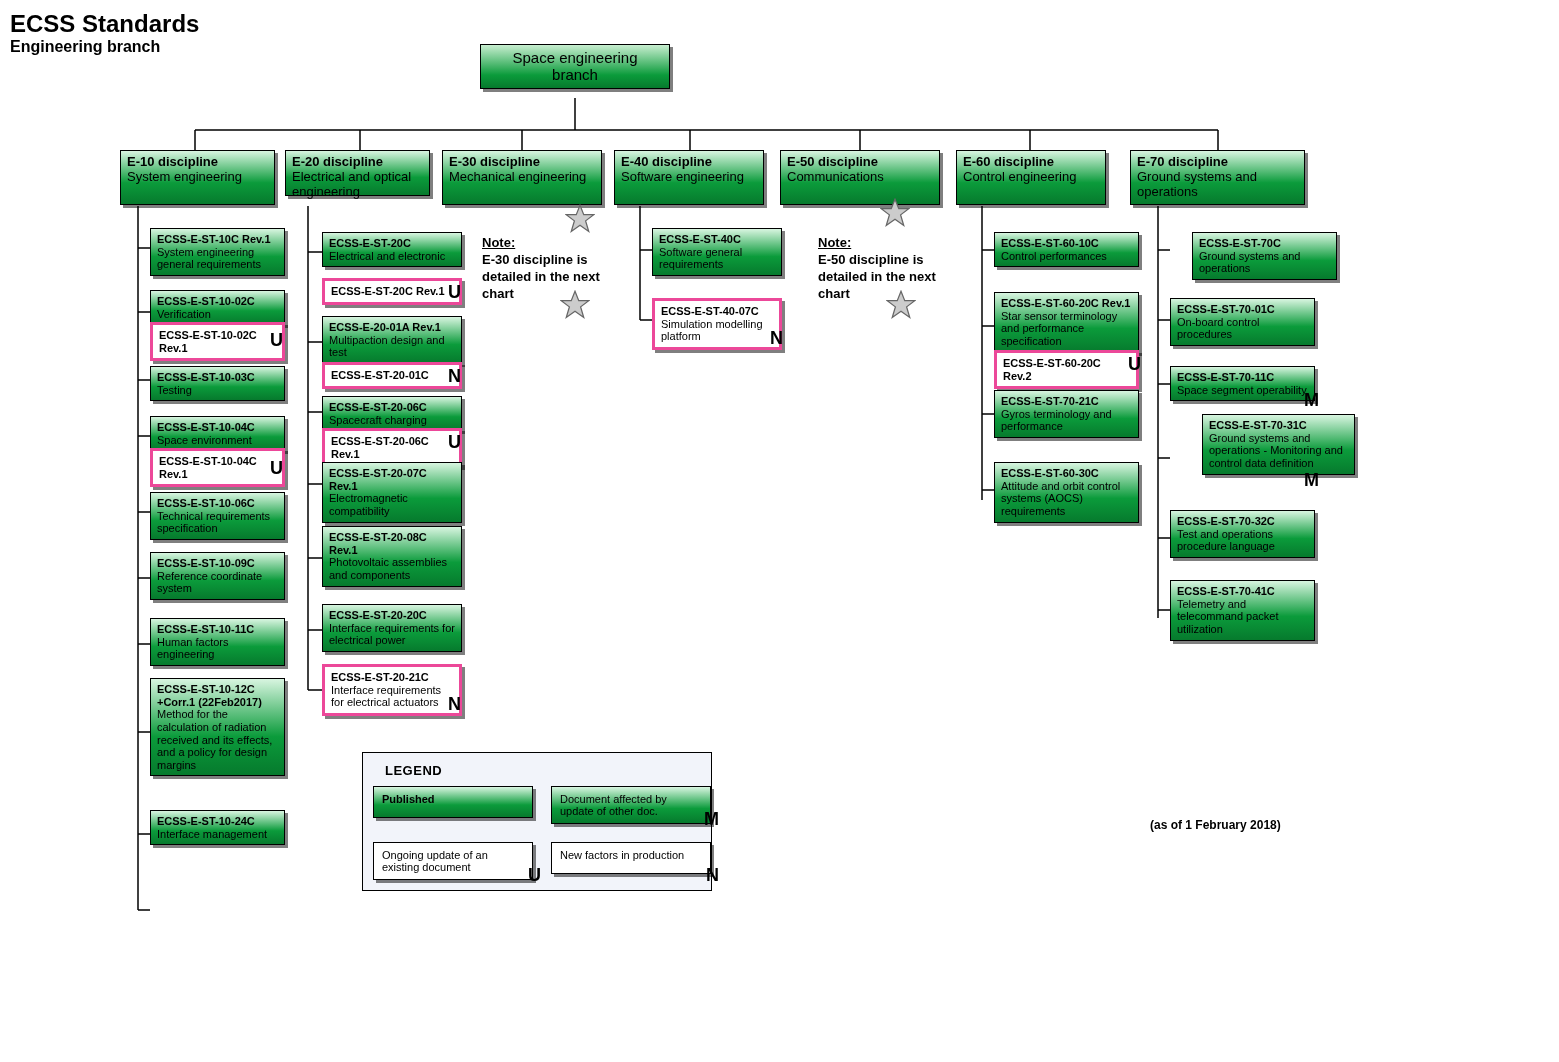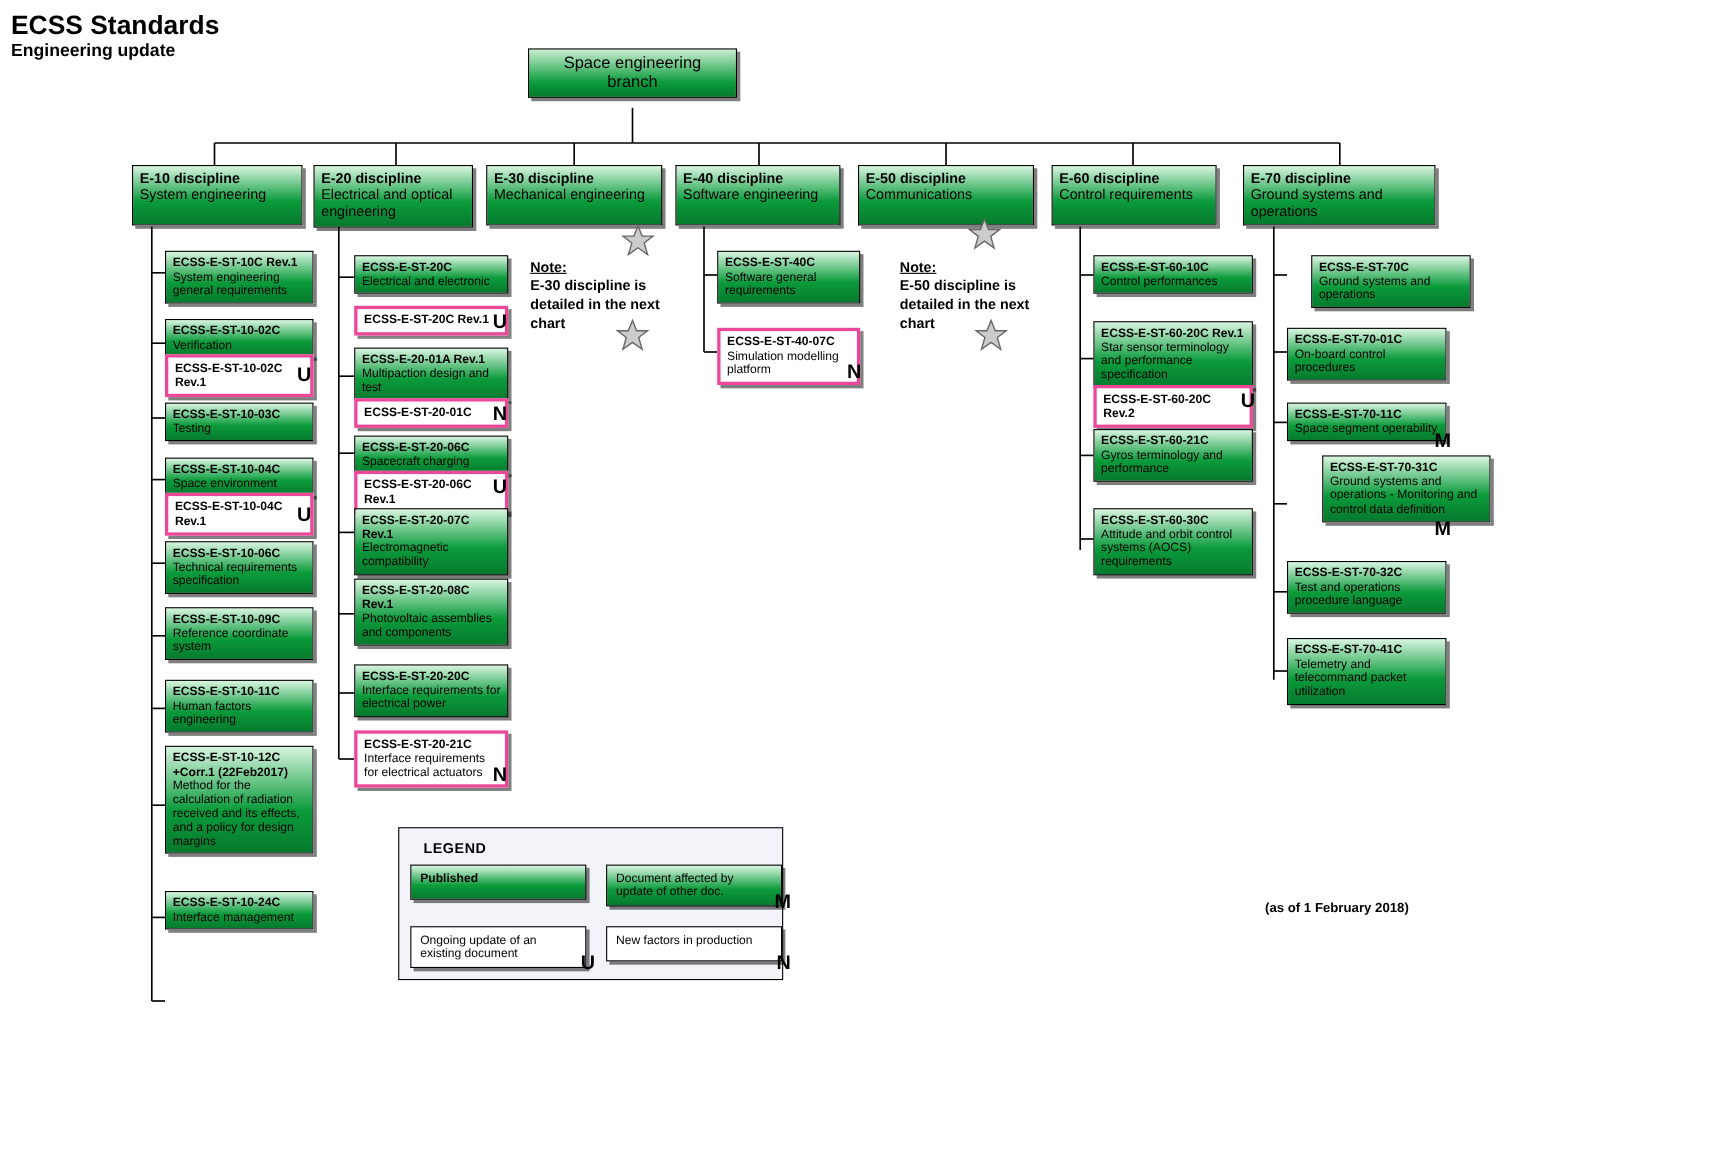--- a/index.html
+++ b/index.html
@@ -101,21 +101,21 @@
     padding: 6px 8px;
     min-height: 32px;
   }
 </style>
 </head>
 <body>
 
 <div class="canvas">
 
   <h1 class="title">ECSS Standards</h1>
-  <h2 class="subtitle">Engineering update</h2>
+  <h2 class="subtitle">Engineering branch</h2>
 
   <svg class="connector">
 
     <line x1="565" y1="88" x2="565" y2="120"></line>
     <line x1="185" y1="120" x2="1208" y2="120"></line>
 
     <line x1="185" y1="120" x2="185" y2="140"></line>
     <line x1="350" y1="120" x2="350" y2="140"></line>
     <line x1="512" y1="120" x2="512" y2="140"></line>
     <line x1="680" y1="120" x2="680" y2="140"></line>
@@ -165,39 +165,39 @@
 
   <div class="box root-box" style="left:470px; top:34px; width:190px;">
     <div>Space engineering</div>
     <div>branch</div>
   </div>
 
   <div class="box disc-box" style="left:110px; top:140px; width:155px; height:55px;">
     <div class="disc-title">E-10 discipline</div>
     <div class="disc-sub">System engineering</div>
   </div>
-  <div class="box disc-box" style="left:275px; top:140px; width:145px; height:57px;">
+  <div class="box disc-box" style="left:275px; top:140px; width:145px; height:46px;">
     <div class="disc-title">E-20 discipline</div>
     <div class="disc-sub">Electrical and optical engineering</div>
   </div>
   <div class="box disc-box" style="left:432px; top:140px; width:160px; height:55px;">
     <div class="disc-title">E-30 discipline</div>
     <div class="disc-sub">Mechanical engineering</div>
   </div>
   <div class="box disc-box" style="left:604px; top:140px; width:150px; height:55px;">
     <div class="disc-title">E-40 discipline</div>
     <div class="disc-sub">Software engineering</div>
   </div>
   <div class="box disc-box" style="left:770px; top:140px; width:160px; height:55px;">
     <div class="disc-title">E-50 discipline</div>
     <div class="disc-sub">Communications</div>
   </div>
   <div class="box disc-box" style="left:946px; top:140px; width:150px; height:55px;">
     <div class="disc-title">E-60 discipline</div>
-    <div class="disc-sub">Control requirements</div>
+    <div class="disc-sub">Control engineering</div>
   </div>
   <div class="box disc-box" style="left:1120px; top:140px; width:175px; height:55px;">
     <div class="disc-title">E-70 discipline</div>
     <div class="disc-sub">Ground systems and operations</div>
   </div>
 
   <svg class="star" style="left:555px; top:194px;" viewBox="0 0 24 24">
       <polygon points="12,1 15,8.5 23,8.5 16.5,13.5 19,22 12,17 5,22 7.5,13.5 1,8.5 9,8.5"></polygon>
     </svg>
   <svg class="star" style="left:870px; top:188px;" viewBox="0 0 24 24">
@@ -332,21 +332,21 @@
   <div class="box" style="left:984px; top:282px; width:145px;">
     <div class="box-title-line">ECSS-E-ST-60-20C Rev.1</div>
     <div>Star sensor terminology and performance specification</div>
   </div>
   <div class="box-white" style="left:984px; top:340px; width:145px;">
     <div class="box-title-line">ECSS-E-ST-60-20C Rev.2</div>
   </div>
   <span class="tag" style="left:1118px; top:344px;">U</span>
 
   <div class="box" style="left:984px; top:380px; width:145px;">
-    <div class="box-title-line">ECSS-E-ST-60-21C</div>
+    <div class="box-title-line">ECSS-E-ST-70-21C</div>
     <div>Gyros terminology and performance</div>
   </div>
   <div class="box" style="left:984px; top:452px; width:145px;">
     <div class="box-title-line">ECSS-E-ST-60-30C</div>
     <div>Attitude and orbit control systems (AOCS) requirements</div>
   </div>
 
   <div class="box" style="left:1160px; top:222px; width:145px;margin-left:22px;">
     <div class="box-title-line">ECSS-E-ST-70C</div>
     <div>Ground systems and operations</div>

